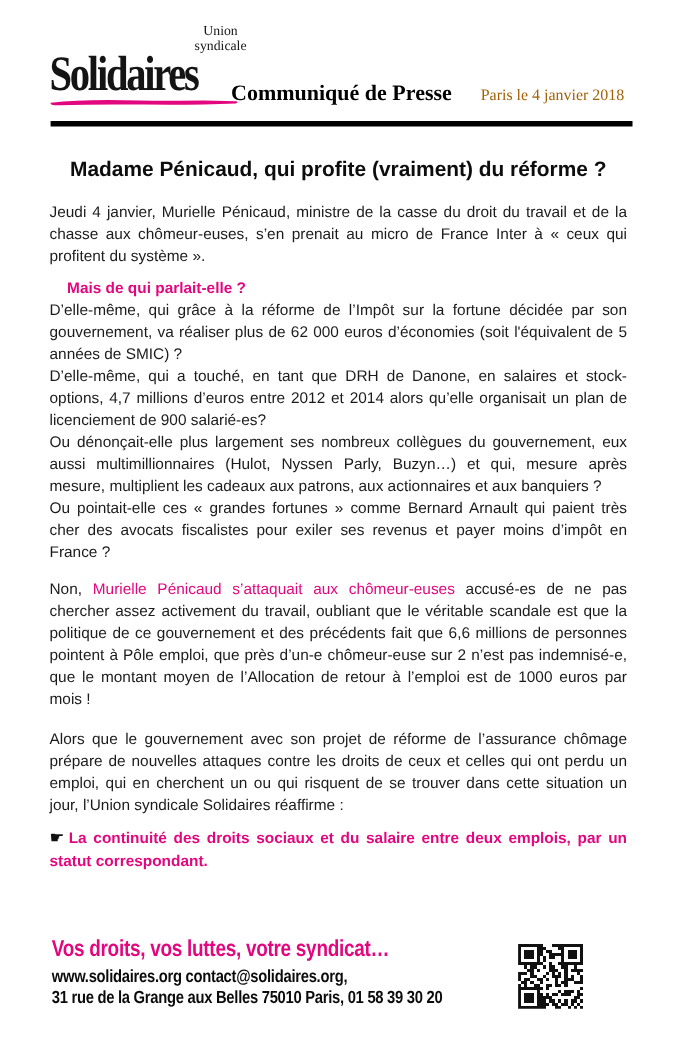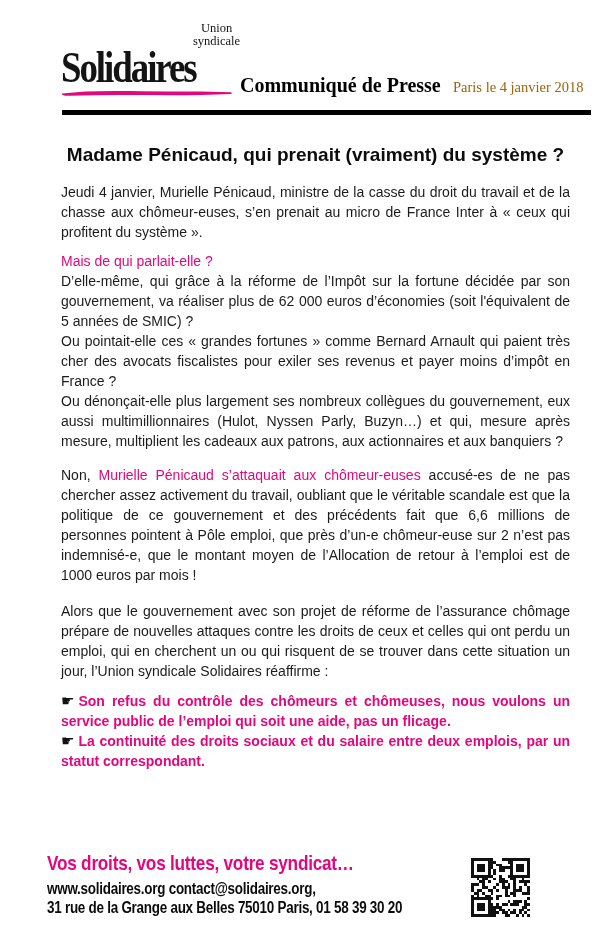--- a/index.html
+++ b/index.html
@@ -5,42 +5,42 @@
   :root { --accent: #e2077e; --ink: #1b1b1b; }
   * { box-sizing: border-box; }
   html,body { margin:0; padding:0; }
   body {
     width: 614px; height: 943px;
     background: #ffffff;
     font-family: "Liberation Sans", sans-serif;
     color: var(--ink);
     overflow: hidden;
   }
-  #page { position: relative; width: 614px; height: 683px; background:#fff;padding-left:16px; }
+  #page { position: relative; width: 614px; height: 683px; background:#fff; }
 
   
   #header { position: relative; height: 118px; }
   .logo-block { position: absolute; left: 45px; top: 22px; width: 185px; }
   .union-label {
     position: absolute; left: 118px; top: 0;
     width: 75px; text-align: center;
     font-family: "Liberation Serif", serif;
     font-size: 12.5px; line-height: 12.5px; color:#151515;
   }
   .logo-text {
     display: block; margin-top: 25px;
     font-family: "Liberation Serif", serif;
     font-weight: bold; font-size: 45px; line-height: 40px;
     letter-spacing: -2.5px; color: #141414;
     transform: scaleX(0.82); transform-origin: left center;
     white-space: nowrap;
   }
   .brush { display:block; width: 172px; height: 9px; margin-top: 1px; }
   .doc-type {
-    position: absolute; left: 224px; top: 74px;
+    position: absolute; left: 210px; top: 74px;
     font-family: "Liberation Serif", serif;
     font-weight: bold; font-size: 20px; color:#000;
     white-space: nowrap;
   }
   .dateline {
     position: absolute; left: 437px; top: 79px;
     font-family: "Liberation Serif", serif;
     font-size: 14.5px; color:#a16207; white-space: nowrap;
   }
   .header-rule {
@@ -54,22 +54,22 @@
     margin: 25px 0 0 0;
     font-size: 19px; font-weight: bold; color:#0d0d0d;
     text-align: center; line-height: 23px;
   }
   p.body-p {
     margin: 0; font-size: 14px; line-height: 20px;
     text-align: justify; color: var(--ink);
   }
   .lead { margin-top: 16px !important; }
   .q-heading {
-    margin: 9px 0 0 0;
-    font-size: 14px; line-height: 20px; font-weight: normal;
+    margin: 9px 0 0 16px;
+    font-size: 14px; line-height: 20px; font-weight: bold;
     color: var(--accent);
   }
   .gap-non { margin-top: 14px !important; }
   .gap-alors { margin-top: 16px !important; }
   .accent-strong { color: var(--accent); font-weight: normal; }
   .bullets { margin-top: 10px; }
   .bullet {
     margin: 0; font-size: 14px; line-height: 20px;
     text-align: justify; font-weight: bold; color: var(--accent);
   }
@@ -112,36 +112,36 @@
       <svg class="brush" viewBox="0 0 172 10" preserveAspectRatio="none">
         <path fill="var(--accent)" d="M1 6 Q 28 2.6 68 3.4 Q 110 4.2 140 3.8 L 170 4.6 Q 172 5.8 169.5 6.7 Q 132 8.5 86 7.9 Q 42 7.3 9 8.6 Q 0 8.9 1 6 Z"></path>
       </svg>
     </div>
     <div class="doc-type">Communiqué de Presse</div>
     <div class="dateline">Paris le 4 janvier 2018</div>
     <div class="header-rule"></div>
   </div>
 
   <div id="main">
-    <h1 class="title">Madame Pénicaud, qui prenait (vraiment) du système ?</h1>
+    <h1 class="title">Madame Pénicaud, qui profite (vraiment) du réforme ?</h1>
 
     <p class="body-p lead">Jeudi 4 janvier, Murielle Pénicaud, ministre de la casse du droit du travail et de la chasse aux chômeur-euses, s’en prenait au micro de France Inter à « ceux qui profitent du système ».</p>
 
     <p class="q-heading">Mais de qui parlait-elle ?</p>
 
     <p class="body-p">D’elle-même, qui grâce à la réforme de l’Impôt sur la fortune décidée par son gouvernement, va réaliser plus de 62 000 euros d’économies (soit l'équivalent de 5 années de SMIC) ?</p>
+    <p class="body-p">D’elle-même, qui a touché, en tant que DRH de Danone, en salaires et stock-options, 4,7 millions d’euros entre 2012 et 2014 alors qu’elle organisait un plan de licenciement de 900 salarié-es?</p>
+    <p class="body-p">Ou dénonçait-elle plus largement ses nombreux collègues du gouvernement, eux aussi multimillionnaires (Hulot, Nyssen Parly, Buzyn…) et qui, mesure après mesure, multiplient les cadeaux aux patrons, aux actionnaires et aux banquiers ?</p>
     <p class="body-p">Ou pointait-elle ces « grandes fortunes » comme Bernard Arnault qui paient très cher des avocats fiscalistes pour exiler ses revenus et payer moins d’impôt en France ?</p>
-    <p class="body-p">Ou dénonçait-elle plus largement ses nombreux collègues du gouvernement, eux aussi multimillionnaires (Hulot, Nyssen Parly, Buzyn…) et qui, mesure après mesure, multiplient les cadeaux aux patrons, aux actionnaires et aux banquiers ?</p>
 
     <p class="body-p gap-non"><span>Non, </span><span class="accent-strong">Murielle Pénicaud s’attaquait aux chômeur-euses</span><span> accusé-es de ne pas chercher assez activement du travail, oubliant que le véritable scandale est que la politique de ce gouvernement et des précédents fait que 6,6 millions de personnes pointent à Pôle emploi, que près d’un-e chômeur-euse sur 2 n’est pas indemnisé-e, que le montant moyen de l’Allocation de retour à l’emploi est de 1000 euros par mois !</span></p>
 
     <p class="body-p gap-alors">Alors que le gouvernement avec son projet de réforme de l’assurance chômage prépare de nouvelles attaques contre les droits de ceux et celles qui ont perdu un emploi, qui en cherchent un ou qui risquent de se trouver dans cette situation un jour, l’Union syndicale Solidaires réaffirme :</p>
 
     <div class="bullets">
-      <p class="bullet"><span class="hand-icon">☛</span><span>Son refus du contrôle des chômeurs et chômeuses, nous voulons un service public de l’emploi qui soit une aide, pas un flicage.</span></p>
       <p class="bullet"><span class="hand-icon">☛</span><span>La continuité des droits sociaux et du salaire entre deux emplois, par un statut correspondant.</span></p>
     </div>
   </div>
 
   <div id="footer">
     <span class="tagline">Vos droits, vos luttes, votre syndicat…</span>
     <span class="footer-line f1">www.solidaires.org contact@solidaires.org,</span>
     <span class="footer-line">31 rue de la Grange aux Belles 75010 Paris, 01 58 39 30 20</span>
   </div>
 

